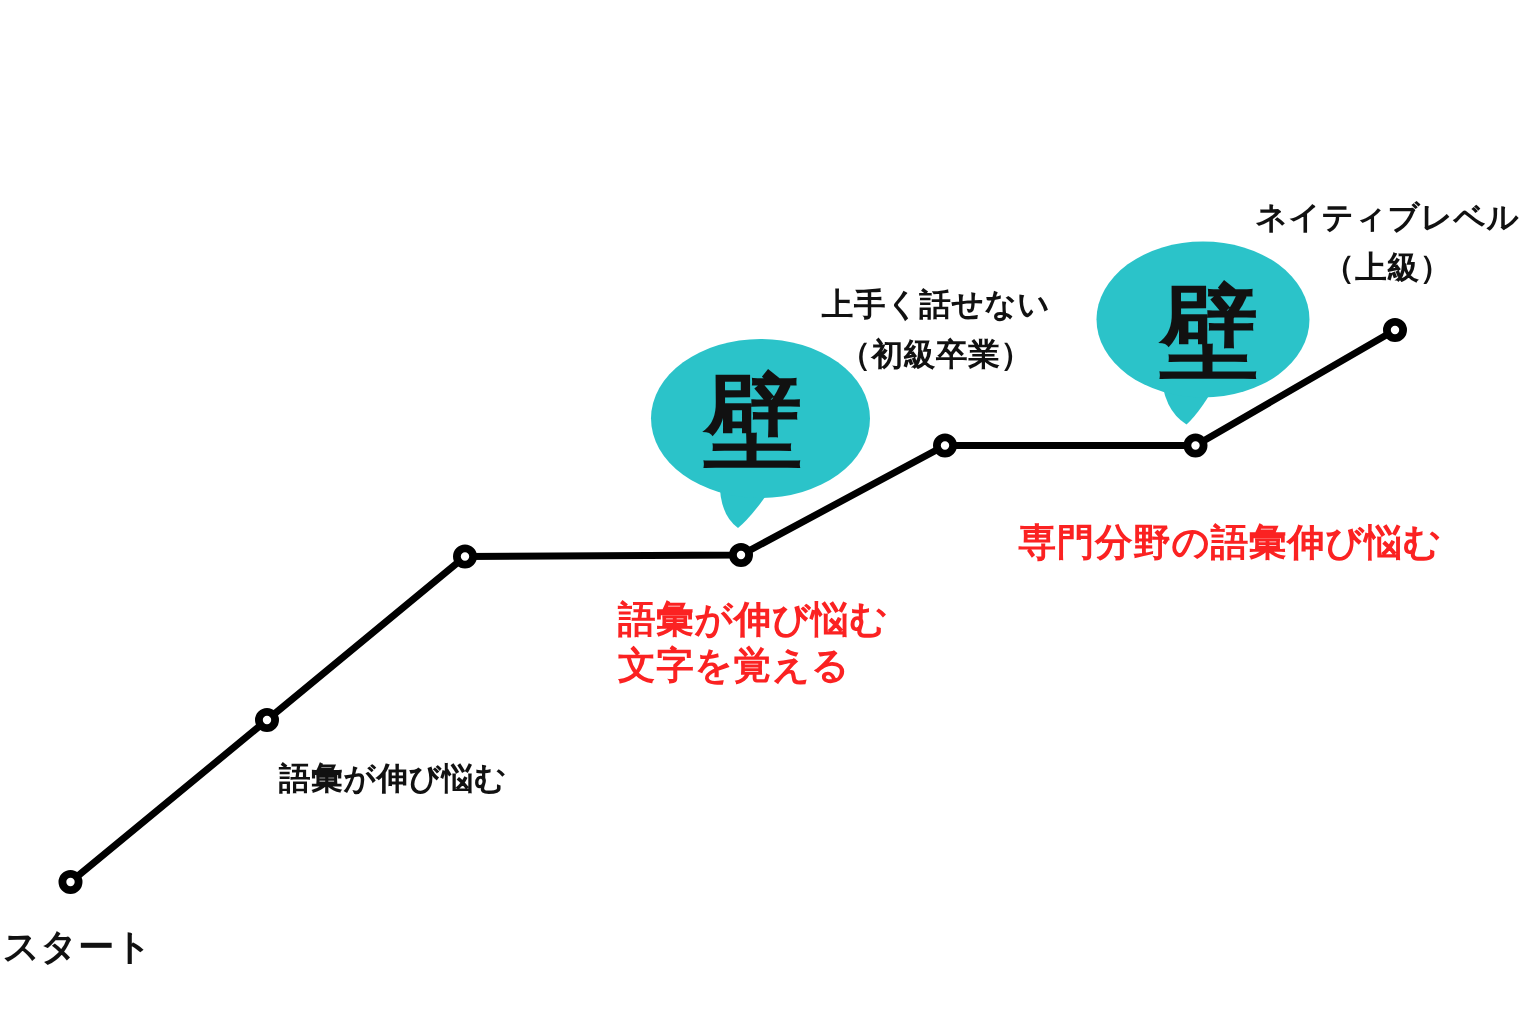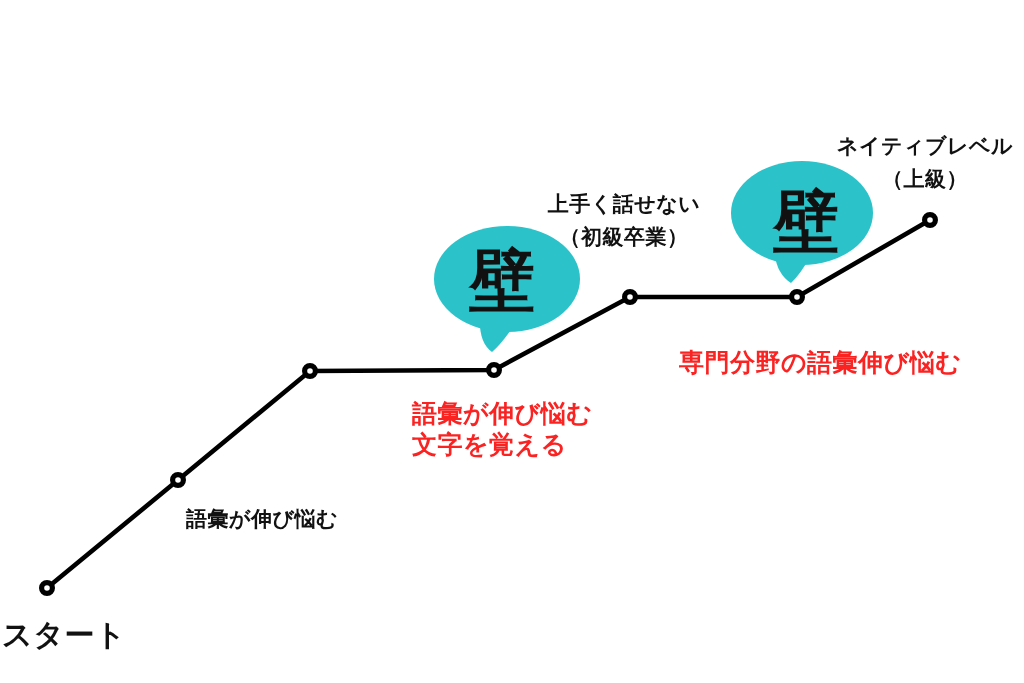--- a/index.html
+++ b/index.html
@@ -90,21 +90,21 @@
     <circle class="milestone-node" cx="310" cy="371" r="5.4"></circle>
     <circle class="milestone-node" cx="494" cy="370" r="5.4"></circle>
     <circle class="milestone-node" cx="630" cy="297" r="5.4"></circle>
     <circle class="milestone-node" cx="797" cy="297" r="5.4"></circle>
     <circle class="milestone-node" cx="930" cy="220" r="5.4"></circle>
   </svg>
 
   <div class="wall-char" style="left:447px; top:242px;">壁</div>
   <div class="wall-char" style="left:751px; top:183px;">壁</div>
 
-  <div class="label stage-label" style="left:2px; top:615px; font-size:30px;">スタート</div>
+  <div class="label stage-label" style="left:2px; top:615px; font-size:24px;">スタート</div>
 
   <div class="label stage-label" style="left:186px; top:505px;">語彙が伸び悩む</div>
 
 
   <div class="label stage-label centered" style="left:474px; top:187px;">
     <div>上手く話せない</div>
     <div>（初級卒業）</div>
   </div>
 
   <div class="label stage-label centered" style="left:775px; top:129px;">

